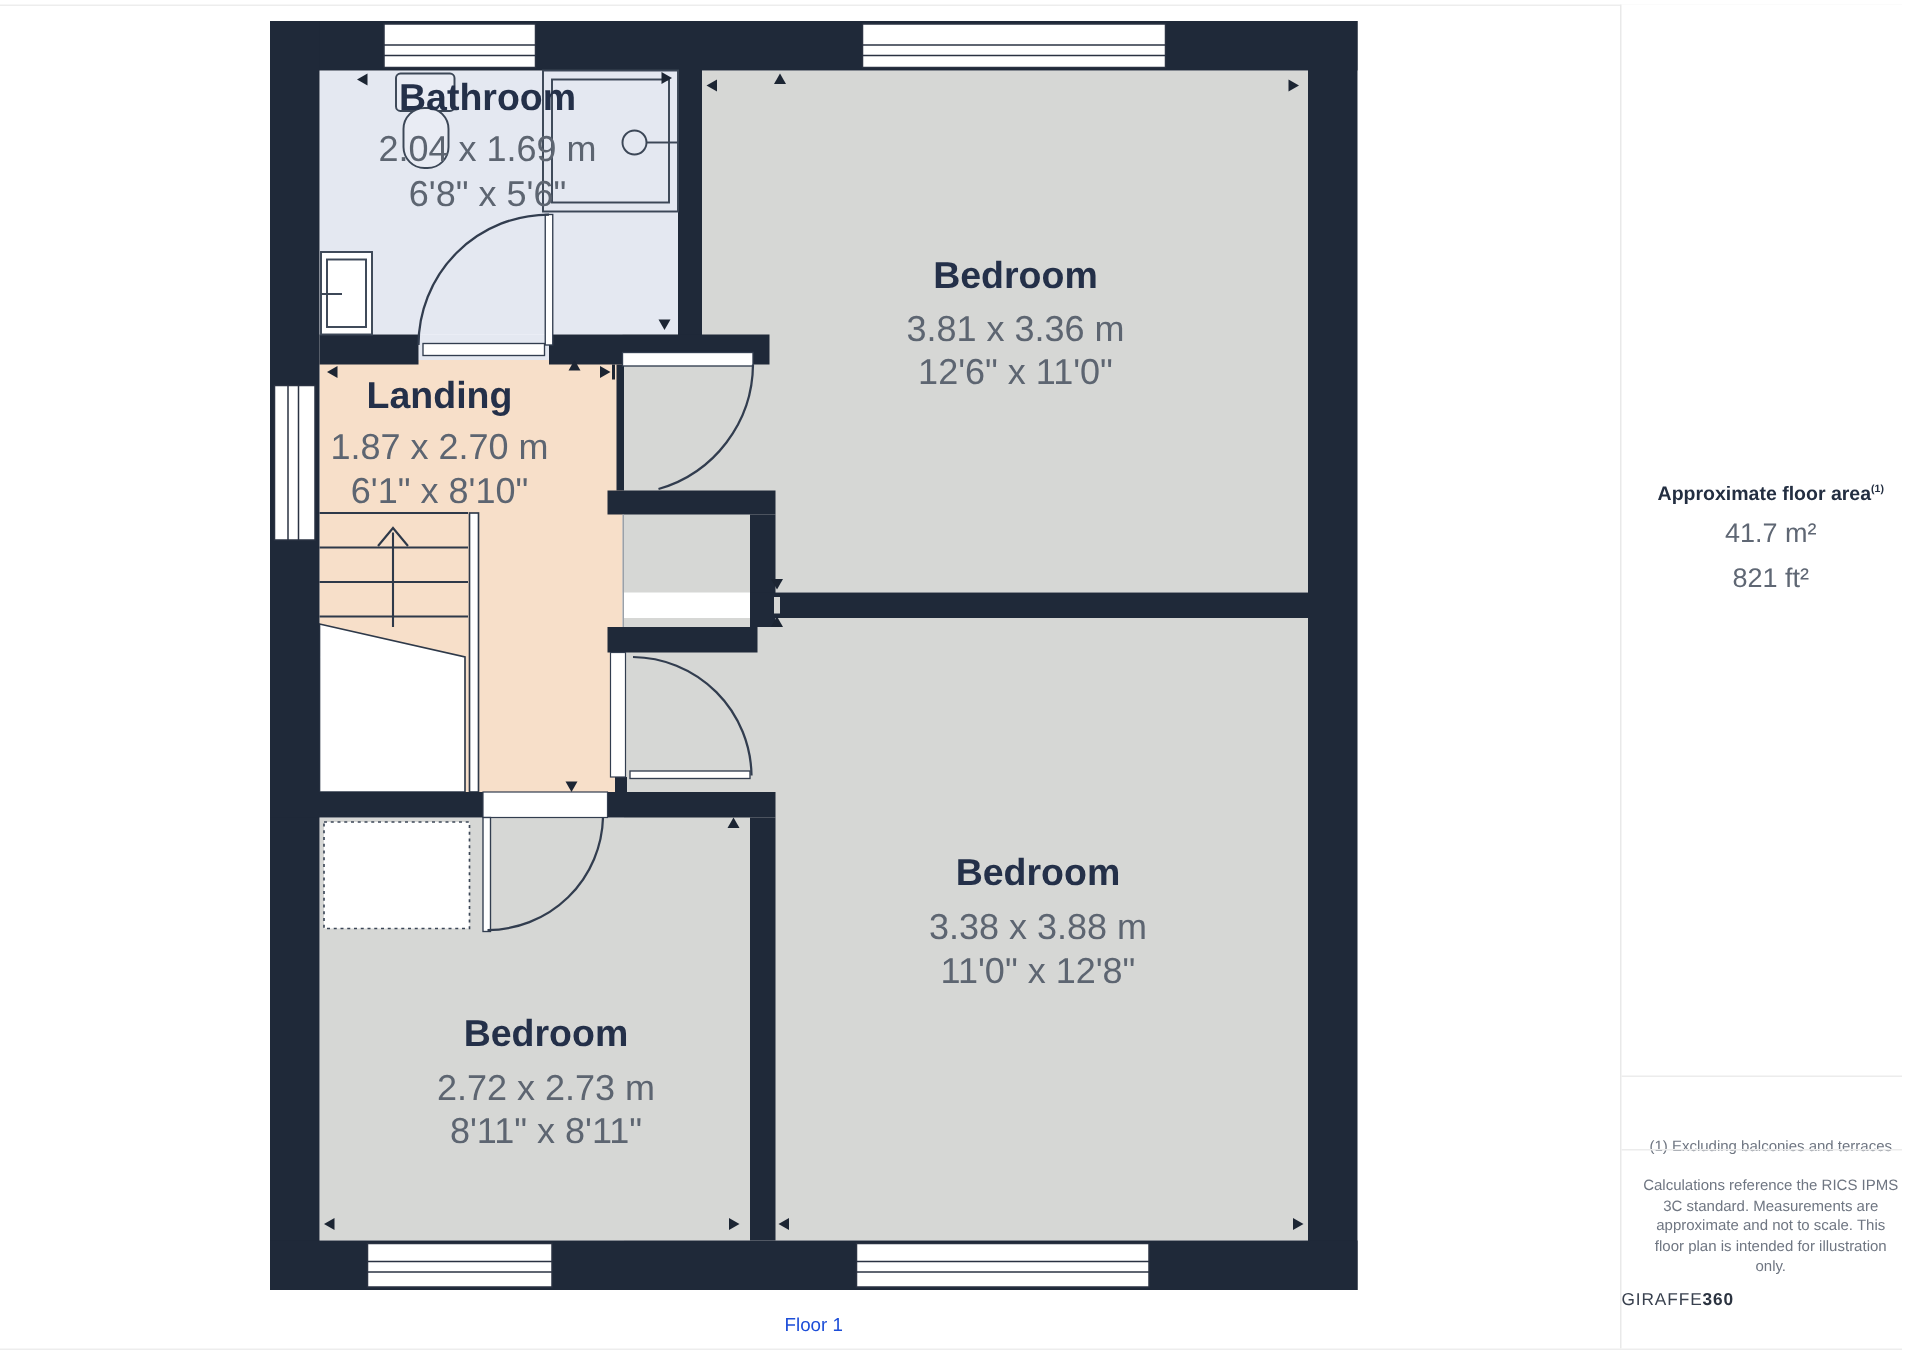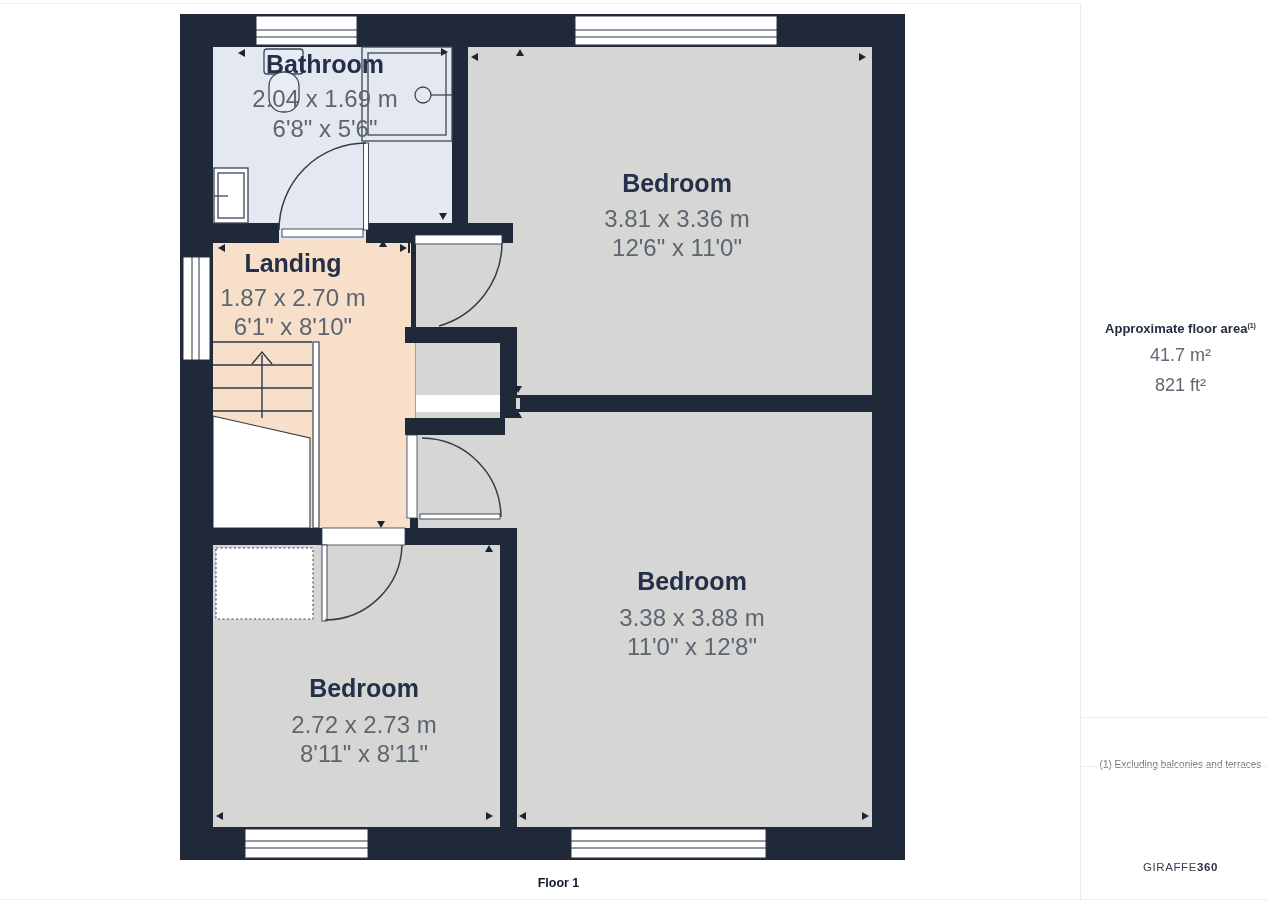--- a/index.html
+++ b/index.html
@@ -4,36 +4,36 @@
 <style>
   html,body{margin:0;padding:0;background:#ffffff;}
   .canvas{position:relative;width:1268px;height:905px;background:#ffffff;overflow:hidden;
           font-family:"Liberation Sans", sans-serif;}
   .hairline{position:absolute;left:0;width:1280px;height:1px;background:#ededed;}
   .hairline.top{top:3px;}
   .hairline.bottom{top:899px;}
   svg text{font-family:"Liberation Sans", sans-serif;}
   .room-name{font-size:25px;font-weight:bold;fill:#243049;}
   .room-dim{font-size:24px;fill:#5d6571;}
-  .floor-label{position:absolute;left:196px;top:876px;width:725px;text-align:center;
-               font-size:12.5px;font-weight:bold;color:#0f172a;}
+  .floor-label{position:absolute;left:180px;top:876px;width:725px;text-align:center;
+               font-size:12.5px;font-weight:normal;color:#1d4ed8;}
   .sidebar{position:absolute;left:1080px;top:3px;width:199px;height:896px;background:#ffffff;
            border-left:1px solid #e9e9e9;}
   .area-block{position:absolute;top:318px;left:0;width:100%;text-align:center;}
   .area-title{font-size:13px;font-weight:bold;color:#232e41;}
   .area-title sup{font-size:7px;}
   .area-value{font-size:18px;color:#5f6774;margin-top:9px;}
   .sb-divider{position:absolute;left:0;width:100%;height:1px;background:#ececec;}
   .sb-divider.d1{top:714px;}
   .sb-divider.d2{top:763px;}
   .sb-footnote{position:absolute;top:731px;left:10px;width:179px;text-align:center;
                font-size:10px;color:#6f7682;margin-top:25px;}
   .sb-disclaimer{position:absolute;top:781px;left:14px;width:171px;text-align:center;
                  font-size:10px;line-height:13.5px;color:#6f7682;}
-  .sb-brand{position:absolute;top:858px;left:0;width:100%;text-align:center;font-size:11.5px;
+  .sb-brand{position:absolute;top:858px;left:0;width:100%;text-align:left;font-size:11.5px;
             letter-spacing:0.6px;color:#39414f;}
   .sb-brand b{font-weight:bold;color:#2b3340;}
 </style>
 </head>
 <body>
 
 <div class="canvas">
   <div class="hairline top"></div>
 
   <svg width="1280" height="905" viewBox="0 0 1280 905">
@@ -199,17 +199,18 @@
 
   <aside class="sidebar">
     <div class="area-block">
       <div class="area-title"><span>Approximate floor area</span><sup>(1)</sup></div>
       <div class="area-value">41.7 m²</div>
       <div class="area-value">821 ft²</div>
     </div>
     <div class="sb-divider d1"></div>
     <div class="sb-footnote">(1) Excluding balconies and terraces</div>
     <div class="sb-divider d2"></div>
+    <div class="sb-disclaimer">Calculations reference the RICS IPMS 3C standard. Measurements are approximate and not to scale. This floor plan is intended for illustration only.</div>
     <div class="sb-brand"><span>GIRAFFE</span><b>360</b></div>
   </aside>
 
   <div class="hairline bottom"></div>
 </div>
 
 </body></html>

